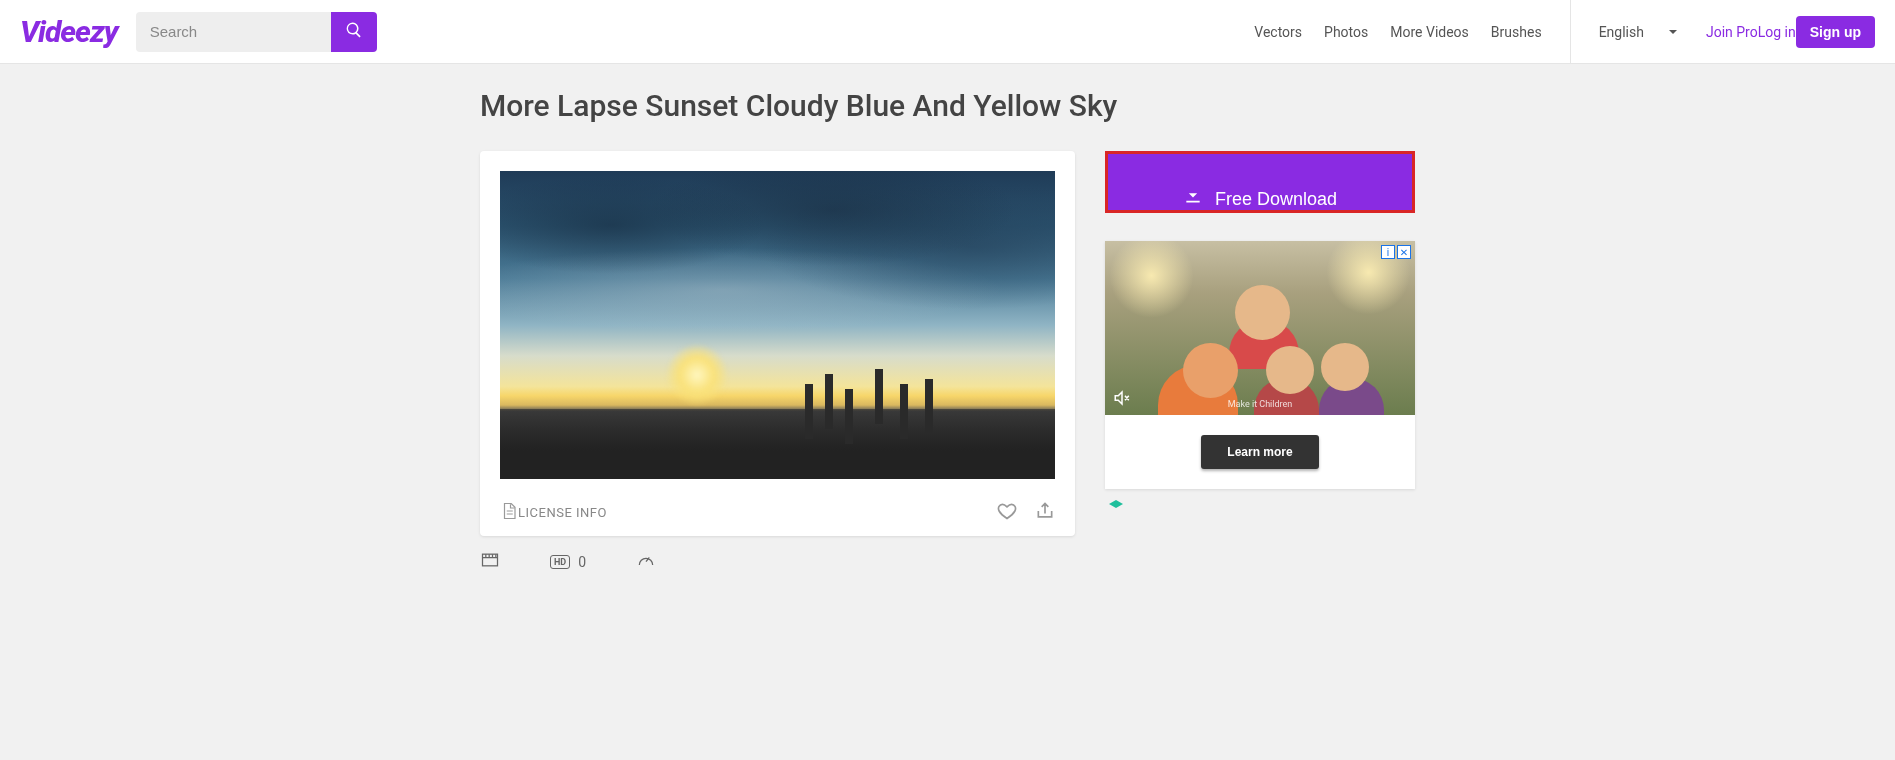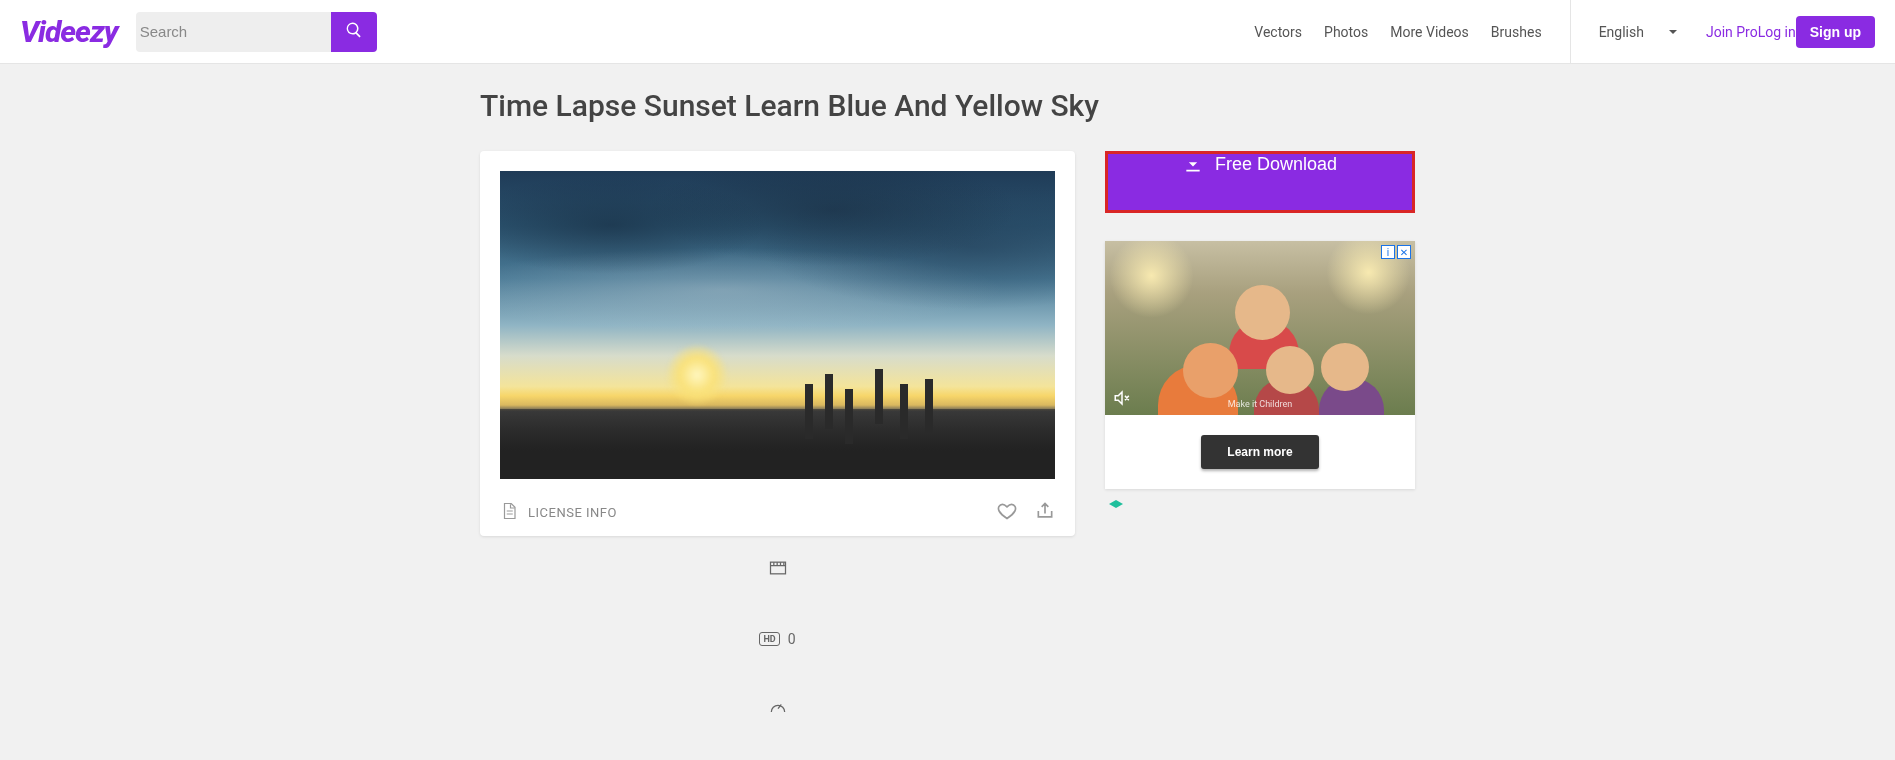--- a/index.html
+++ b/index.html
@@ -32,21 +32,21 @@
     user-select: none;
   }
   .search-wrap {
     display: flex;
     height: 40px;
   }
   .search-input {
     width: 195px;
     border: none;
     background: #eeeeee;
-    padding: 0 4px;
+    padding: 0 14px;
     font-size: 15px;
     color: #b91c1c;
     border-radius: 4px 0 0 4px;
     outline: none;
   }
   .search-input::placeholder { color: #888; }
   .search-btn {
     width: 46px;
     background: #8a2be2;
     border: none;
@@ -185,21 +185,20 @@
   .license-row {
     display: flex;
     align-items: center;
     justify-content: space-between;
     margin-top: 18px;
     padding-top: 4px;
   }
   .license-info {
     display: flex;
     align-items: center;
-    gap: 10px;
     color: #888;
     font-size: 13px;
     letter-spacing: 0.5px;
     cursor: pointer;
   }
   .license-info svg { width: 18px; height: 18px; fill: #999; }
   .license-actions {
     display: flex;
     gap: 18px;
   }
@@ -207,23 +206,22 @@
     background: none;
     border: none;
     cursor: pointer;
     color: #999;
   }
   .icon-btn svg { width: 20px; height: 20px; fill: none; stroke: #999; stroke-width: 2; }
 
   .meta-row {
     display: flex;
     gap: 50px;
-    margin-top: 22px;
-    align-items: center;
-    flex-direction: column;
+    margin-top: 14px;
+    align-items: center;
   }
   .meta-item {
     display: flex;
     align-items: center;
     gap: 8px;
     color: #666;
     font-size: 14px;
   }
   .meta-item svg { width: 20px; height: 20px; fill: none; stroke: #666; stroke-width: 1.5; }
   .hd-badge {
@@ -241,21 +239,21 @@
   }
 
   .download-btn {
     width: 100%;
     height: 62px;
     background: #8a2be2;
     border: 3px solid #d92626;
     color: #fff;
     font-size: 18px;
     display: flex;
-    align-items: flex-start;
+    align-items: flex-end;
     justify-content: center;
     gap: 12px;
     cursor: pointer;
     margin-bottom: 28px;
   }
   .download-btn svg { width: 20px; height: 20px; fill: #fff; }
 
   .ad-card {
     width: 100%;
     background: #fff;
@@ -372,21 +370,21 @@
     </div>
     <div class="auth-links">
       <a>Join Pro</a>
       <a>Log in</a>
       <button class="signup-btn">Sign up</button>
     </div>
   </div>
 </header>
 
 <div class="content">
-  <h1 class="page-title">Time Lapse Sunset Learn Blue And Yellow Sky</h1>
+  <h1 class="page-title">More Lapse Sunset Cloudy Blue And Yellow Sky</h1>
 
   <div class="columns">
     <div class="col-left">
       <div class="video-card">
         <div class="video-frame">
           <div class="clouds"></div>
           <div class="sun"></div>
           <div class="skyline"></div>
         </div>
         <div class="license-row">

